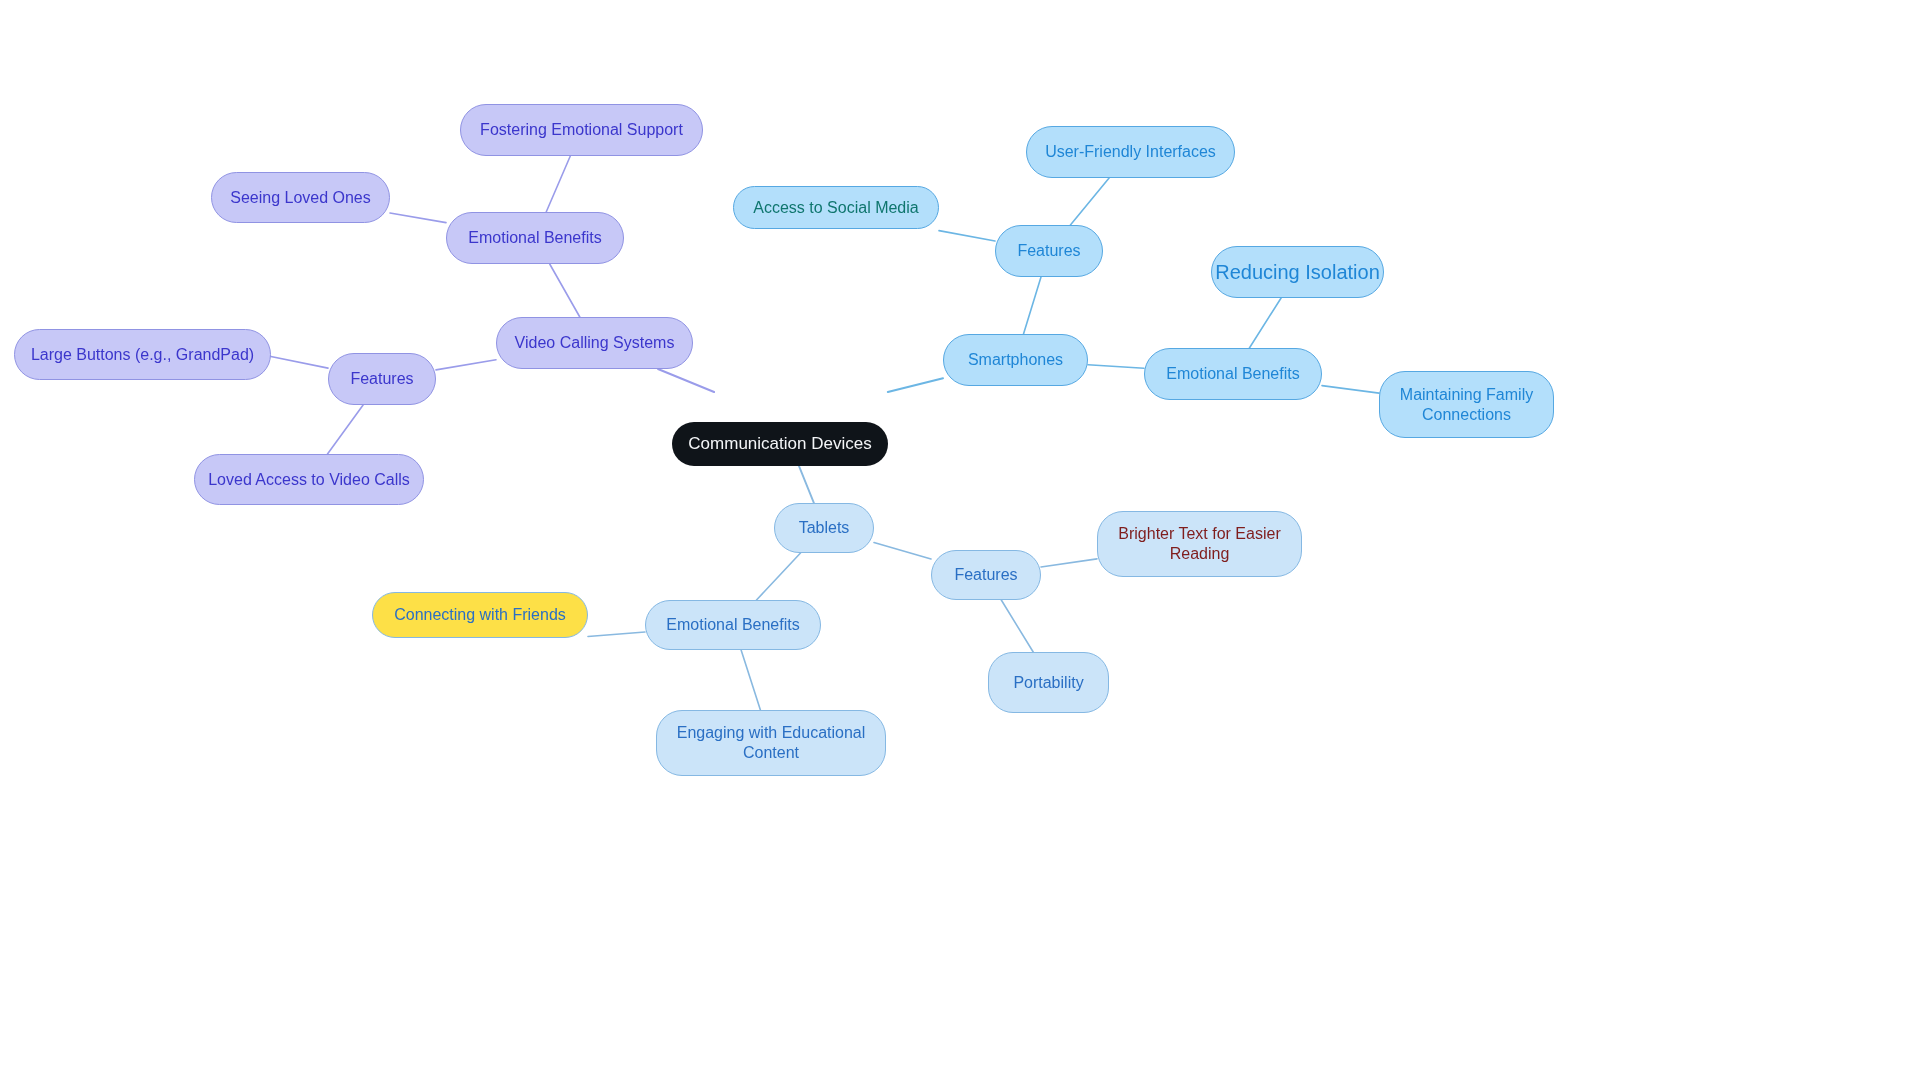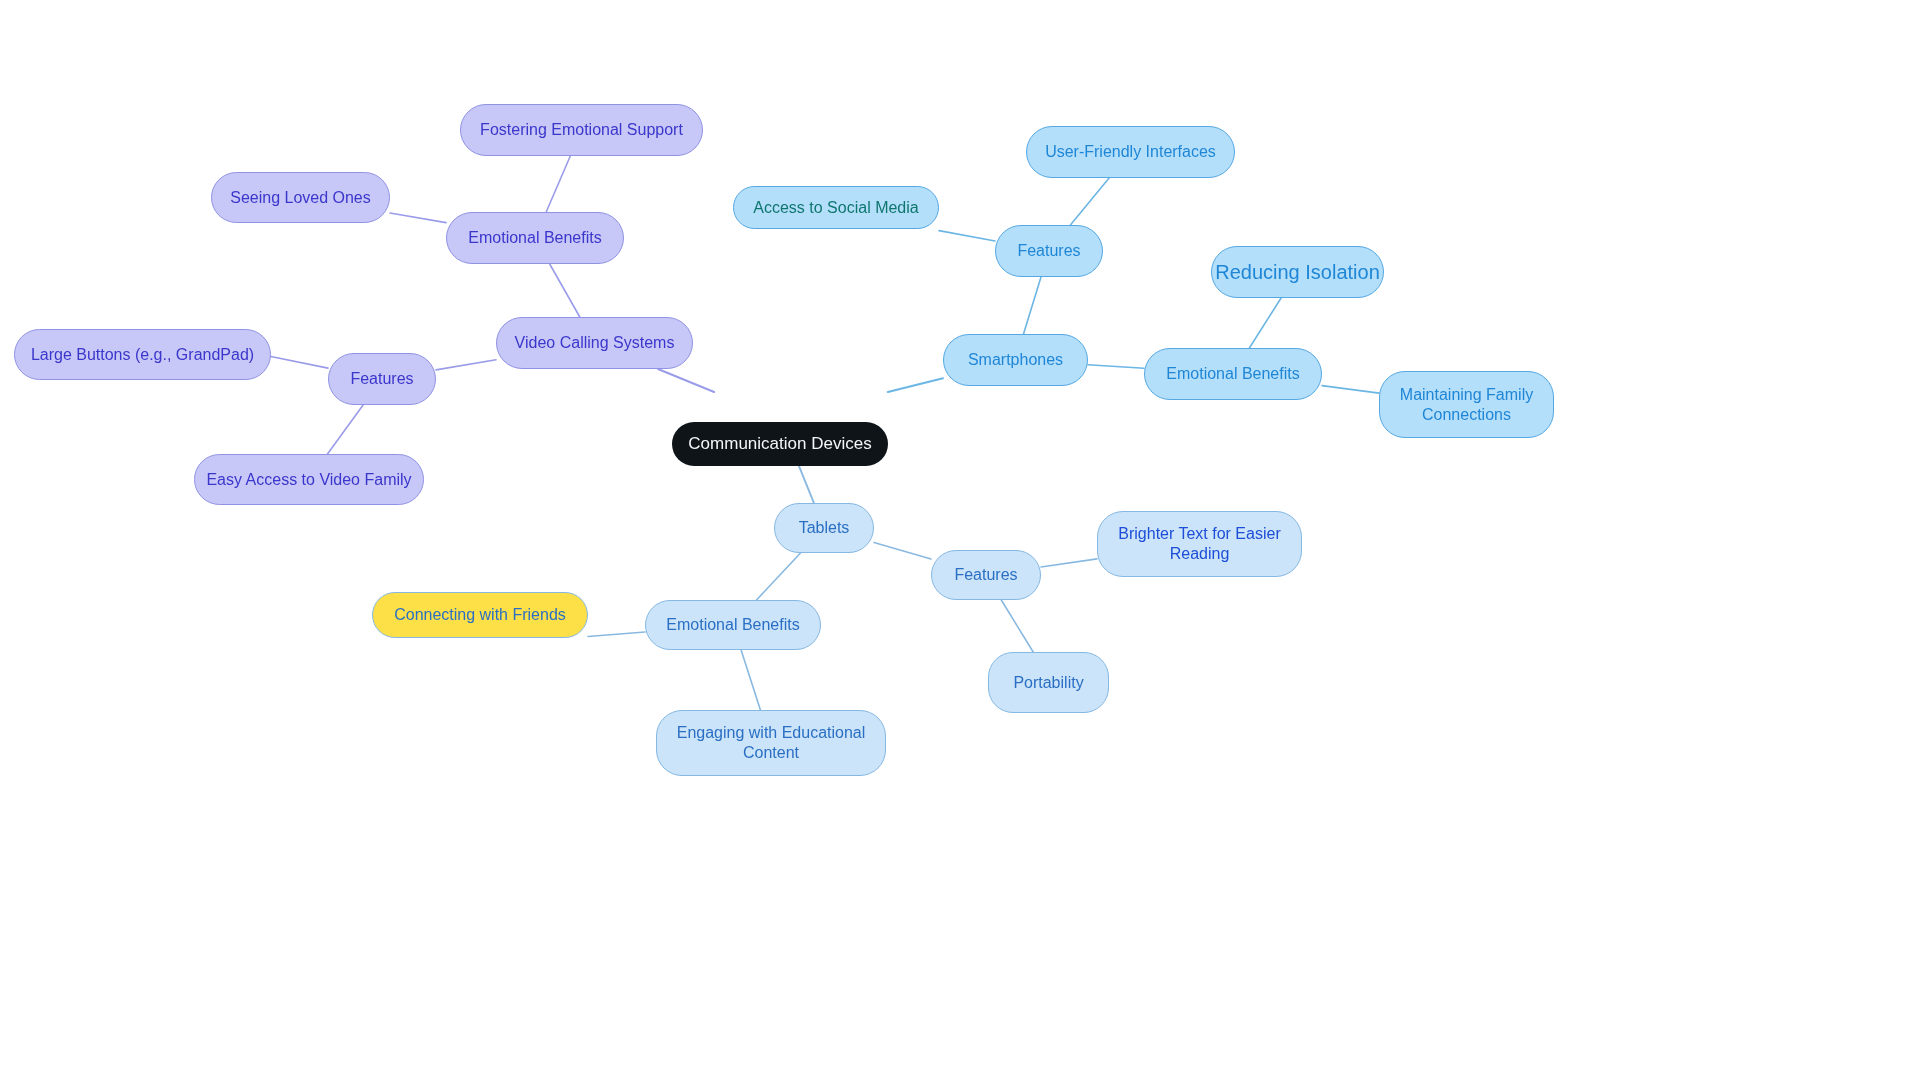--- a/index.html
+++ b/index.html
@@ -76,32 +76,32 @@
       </g>
   </svg>
   <div id="node-layer">
       <div class="node-box" style="left: 672px; top: 392px; width: 216px; height: 44px; border-radius: 27px; background: rgb(15, 20, 25); border-color: rgb(15, 20, 25); color: rgb(244, 246, 248); font-size: 17px; border-width: 0px; margin-top: 30px;">Communication Devices</div>
       <div class="node-box" style="left: 496px; top: 317px; width: 197px; height: 52px; border-radius: 26px; background: rgb(199, 200, 247); border-color: rgb(144, 147, 227); color: rgb(59, 54, 204); font-size: 16px;">Video Calling Systems</div>
       <div class="node-box" style="left: 446px; top: 212px; width: 178px; height: 52px; border-radius: 26px; background: rgb(199, 200, 247); border-color: rgb(144, 147, 227); color: rgb(59, 54, 204); font-size: 16px;">Emotional Benefits</div>
       <div class="node-box" style="left: 460px; top: 104px; width: 243px; height: 52px; border-radius: 26px; background: rgb(199, 200, 247); border-color: rgb(144, 147, 227); color: rgb(59, 54, 204); font-size: 16px;">Fostering Emotional Support</div>
       <div class="node-box" style="left: 211px; top: 172px; width: 179px; height: 51px; border-radius: 26px; background: rgb(199, 200, 247); border-color: rgb(144, 147, 227); color: rgb(59, 54, 204); font-size: 16px;">Seeing Loved Ones</div>
       <div class="node-box" style="left: 328px; top: 353px; width: 108px; height: 52px; border-radius: 26px; background: rgb(199, 200, 247); border-color: rgb(144, 147, 227); color: rgb(59, 54, 204); font-size: 16px;">Features</div>
       <div class="node-box" style="left: 14px; top: 305px; width: 257px; height: 51px; border-radius: 26px; background: rgb(199, 200, 247); border-color: rgb(144, 147, 227); color: rgb(59, 54, 204); font-size: 16px; margin-top: 24px;">Large Buttons (e.g., GrandPad)</div>
-      <div class="node-box" style="left: 194px; top: 454px; width: 230px; height: 51px; border-radius: 26px; background: rgb(199, 200, 247); border-color: rgb(144, 147, 227); color: rgb(59, 54, 204); font-size: 16px;">Easy Access to Video Family</div>
+      <div class="node-box" style="left: 194px; top: 454px; width: 230px; height: 51px; border-radius: 26px; background: rgb(199, 200, 247); border-color: rgb(144, 147, 227); color: rgb(59, 54, 204); font-size: 16px;">Loved Access to Video Calls</div>
       <div class="node-box" style="left: 943px; top: 334px; width: 145px; height: 52px; border-radius: 26px; background: rgb(179, 223, 251); border-color: rgb(86, 168, 226); color: rgb(31, 134, 214); font-size: 16px;">Smartphones</div>
       <div class="node-box" style="left: 995px; top: 225px; width: 108px; height: 52px; border-radius: 26px; background: rgb(179, 223, 251); border-color: rgb(86, 168, 226); color: rgb(31, 134, 214); font-size: 16px;">Features</div>
       <div class="node-box" style="left: 1026px; top: 126px; width: 209px; height: 52px; border-radius: 26px; background: rgb(179, 223, 251); border-color: rgb(86, 168, 226); color: rgb(31, 134, 214); font-size: 16px;">User-Friendly Interfaces</div>
       <div class="node-box" style="left: 733px; top: 186px; width: 206px; height: 43px; border-radius: 26px; background: rgb(179, 223, 251); border-color: rgb(86, 168, 226); color: #0f766e; font-size: 16px;">Access to Social Media</div>
       <div class="node-box" style="left: 1144px; top: 348px; width: 178px; height: 52px; border-radius: 26px; background: rgb(179, 223, 251); border-color: rgb(86, 168, 226); color: rgb(31, 134, 214); font-size: 16px;">Emotional Benefits</div>
       <div class="node-box" style="left: 1211px; top: 246px; width: 173px; height: 52px; border-radius: 26px; background: rgb(179, 223, 251); border-color: rgb(86, 168, 226); color: rgb(31, 134, 214); font-size: 20px;">Reducing Isolation</div>
       <div class="node-box" style="left: 1379px; top: 371px; width: 175px; height: 67px; border-radius: 26px; background: rgb(179, 223, 251); border-color: rgb(86, 168, 226); color: rgb(31, 134, 214); font-size: 16px;">Maintaining Family
 Connections</div>
       <div class="node-box" style="left: 774px; top: 503px; width: 100px; height: 50px; border-radius: 25px; background: rgb(203, 228, 249); border-color: rgb(133, 184, 227); color: rgb(42, 111, 196); font-size: 16px;">Tablets</div>
       <div class="node-box" style="left: 931px; top: 550px; width: 110px; height: 50px; border-radius: 25px; background: rgb(203, 228, 249); border-color: rgb(133, 184, 227); color: rgb(42, 111, 196); font-size: 16px;">Features</div>
-      <div class="node-box" style="left: 1097px; top: 511px; width: 205px; height: 66px; border-radius: 26px; background: rgb(203, 228, 249); border-color: rgb(133, 184, 227); color: #1d4ed8; font-size: 16px;">Brighter Text for Easier
+      <div class="node-box" style="left: 1097px; top: 511px; width: 205px; height: 66px; border-radius: 26px; background: rgb(203, 228, 249); border-color: rgb(133, 184, 227); color: #7f1d1d; font-size: 16px;">Brighter Text for Easier
 Reading</div>
       <div class="node-box" style="left: 988px; top: 652px; width: 121px; height: 61px; border-radius: 25px; background: rgb(203, 228, 249); border-color: rgb(133, 184, 227); color: rgb(42, 111, 196); font-size: 16px;">Portability</div>
       <div class="node-box" style="left: 645px; top: 600px; width: 176px; height: 50px; border-radius: 25px; background: rgb(203, 228, 249); border-color: rgb(133, 184, 227); color: rgb(42, 111, 196); font-size: 16px;">Emotional Benefits</div>
       <div class="node-box" style="left: 372px; top: 592px; width: 216px; height: 46px; border-radius: 25px; background: #fde047; border-color: rgb(133, 184, 227); color: rgb(42, 111, 196); font-size: 16px;">Connecting with Friends</div>
       <div class="node-box" style="left: 656px; top: 710px; width: 230px; height: 66px; border-radius: 26px; background: rgb(203, 228, 249); border-color: rgb(133, 184, 227); color: rgb(42, 111, 196); font-size: 16px;">Engaging with Educational
 Content</div>
     </div>
 </div>
 
 </body></html>

